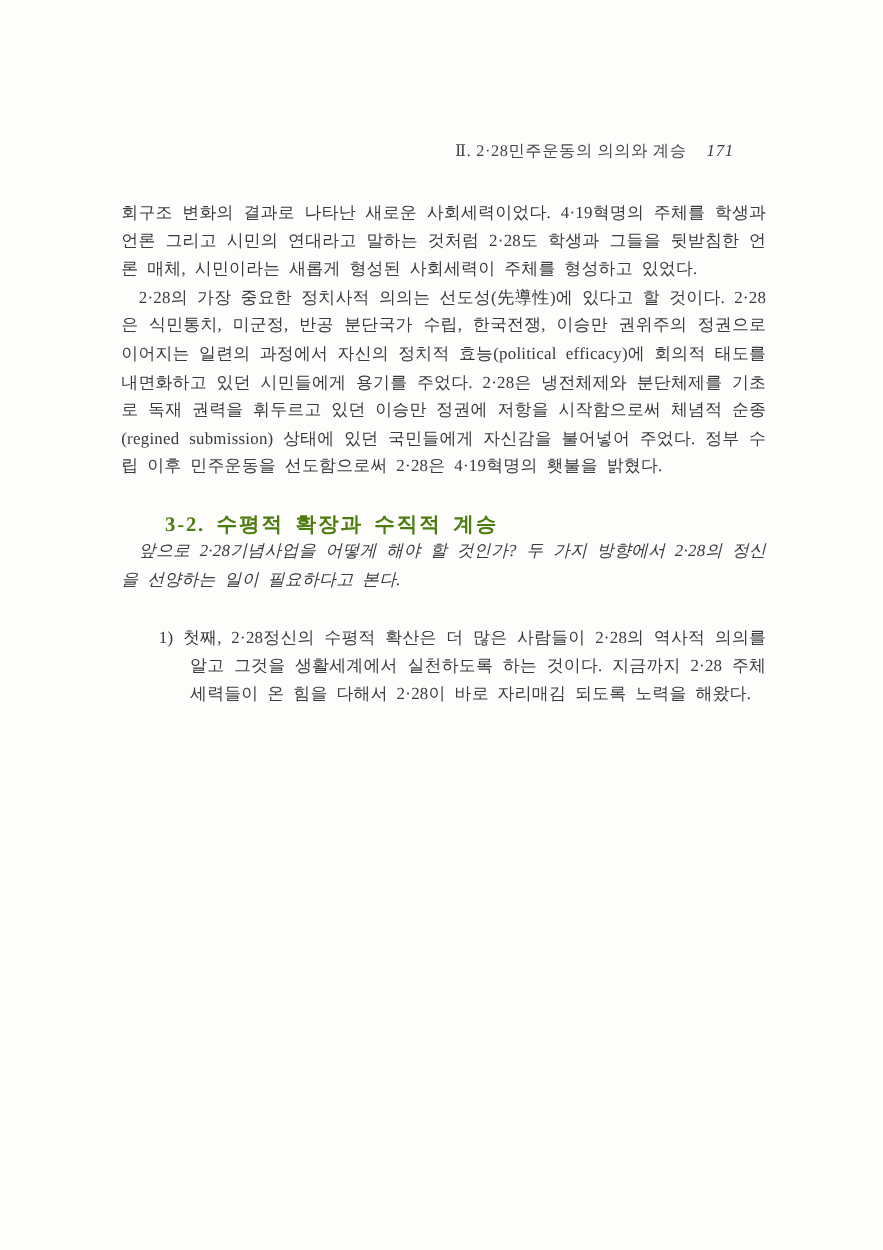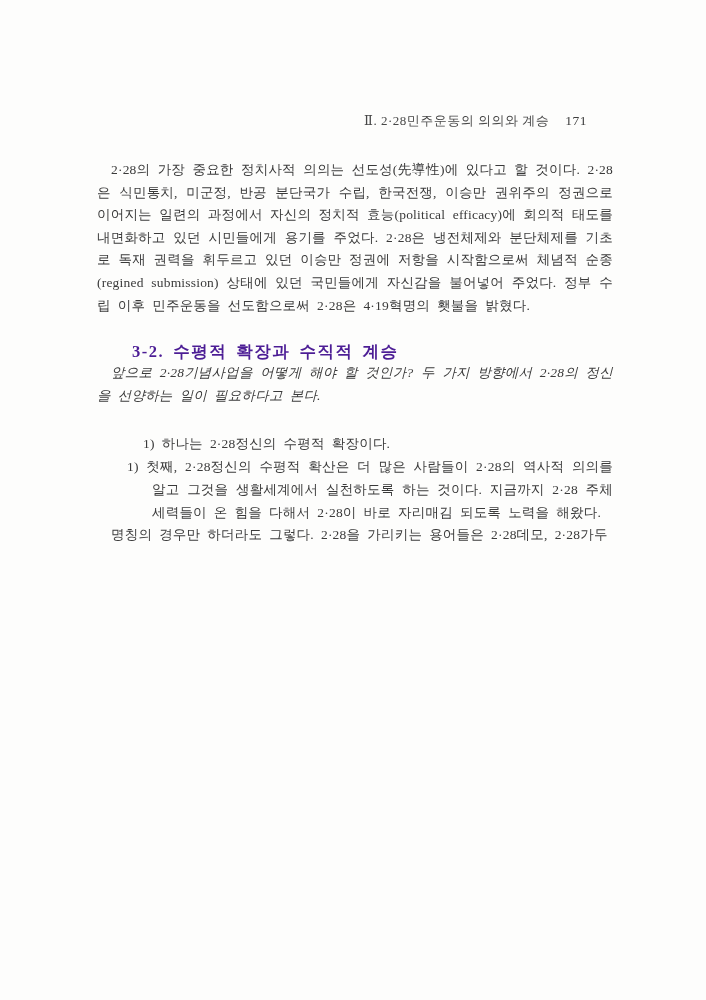--- a/index.html
+++ b/index.html
@@ -26,38 +26,39 @@
     font-size: 13px;
     letter-spacing: 0.5px;
     color: #474747;
     white-space: nowrap;
   }
   .running-header .page-number {
     display: inline-block;
     margin-left: 16px;
     font-size: 13.5px;
     color: #3d3d3d;
+    font-style: italic;
   }
   .body-text {
     margin-top: 29px;
     font-size: 13.5px;
     line-height: 22.6px;
     text-align: justify;
     word-break: break-all;
     letter-spacing: 0.2px;
     word-spacing: 3.5px;
   }
   .body-text p { margin: 0; }
   p.indent { text-indent: 14px; }
   .section-heading {
     margin: 25px 0 0 35px;
     font-size: 16.5px;
     font-weight: bold;
     letter-spacing: 1.5px;
-    color: #4c1d95;
+    color: #4d7c0f;
     line-height: 20px;
   }
   .para-question { margin-top: 24px; font-style: italic; }
   .direction-list {
     margin: 24px 0 0 46px;
     line-height: 25px;
     text-align: left;
     word-spacing: 3.5px;
   }
   .direction-list .list-line { margin: 0; }
@@ -74,31 +75,30 @@
 
 <div class="page">
   <div class="content">
 
     <div class="running-header">
       <span>Ⅱ. 2·28민주운동의 의의와 계승</span><span class="page-number">171</span>
     </div>
 
     <div class="body-text">
 
+      <p>회구조 변화의 결과로 나타난 새로운 사회세력이었다. 4·19혁명의 주체를 학생과 언론 그리고 시민의 연대라고 말하는 것처럼 2·28도 학생과 그들을 뒷받침한 언론 매체, 시민이라는 새롭게 형성된 사회세력이 주체를 형성하고 있었다.</p>
 
 
       <p class="indent">2·28의 가장 중요한 정치사적 의의는 선도성(先導性)에 있다고 할 것이다. 2·28은 식민통치, 미군정, 반공 분단국가 수립, 한국전쟁, 이승만 권위주의 정권으로 이어지는 일련의 과정에서 자신의 정치적 효능(political efficacy)에 회의적 태도를 내면화하고 있던 시민들에게 용기를 주었다. 2·28은 냉전체제와 분단체제를 기초로 독재 권력을 휘두르고 있던 이승만 정권에 저항을 시작함으로써 체념적 순종 (regined submission) 상태에 있던 국민들에게 자신감을 불어넣어 주었다. 정부 수립 이후 민주운동을 선도함으로써 2·28은 4·19혁명의 횃불을 밝혔다.</p>
 
       <div class="section-heading">3-2. 수평적 확장과 수직적 계승</div>
 
       <p class="indent para-question">앞으로 2·28기념사업을 어떻게 해야 할 것인가? 두 가지 방향에서 2·28의 정신을 선양하는 일이 필요하다고 본다.</p>
 
       <div class="direction-list">
-        <p class="list-line">1) 하나는 2·28정신의 수평적 확장이다.</p>
       </div>
 
       <p class="numbered-para">1) 첫째, 2·28정신의 수평적 확산은 더 많은 사람들이 2·28의 역사적 의의를 알고 그것을 생활세계에서 실천하도록 하는 것이다. 지금까지 2·28 주체세력들이 온 힘을 다해서 2·28이 바로 자리매김 되도록 노력을 해왔다.</p>
 
-      <p class="para-naming">명칭의 경우만 하더라도 그렇다. 2·28을 가리키는 용어들은 2·28데모, 2·28가두</p>
 
     </div>
   </div>
 </div>
 
 </body></html>

